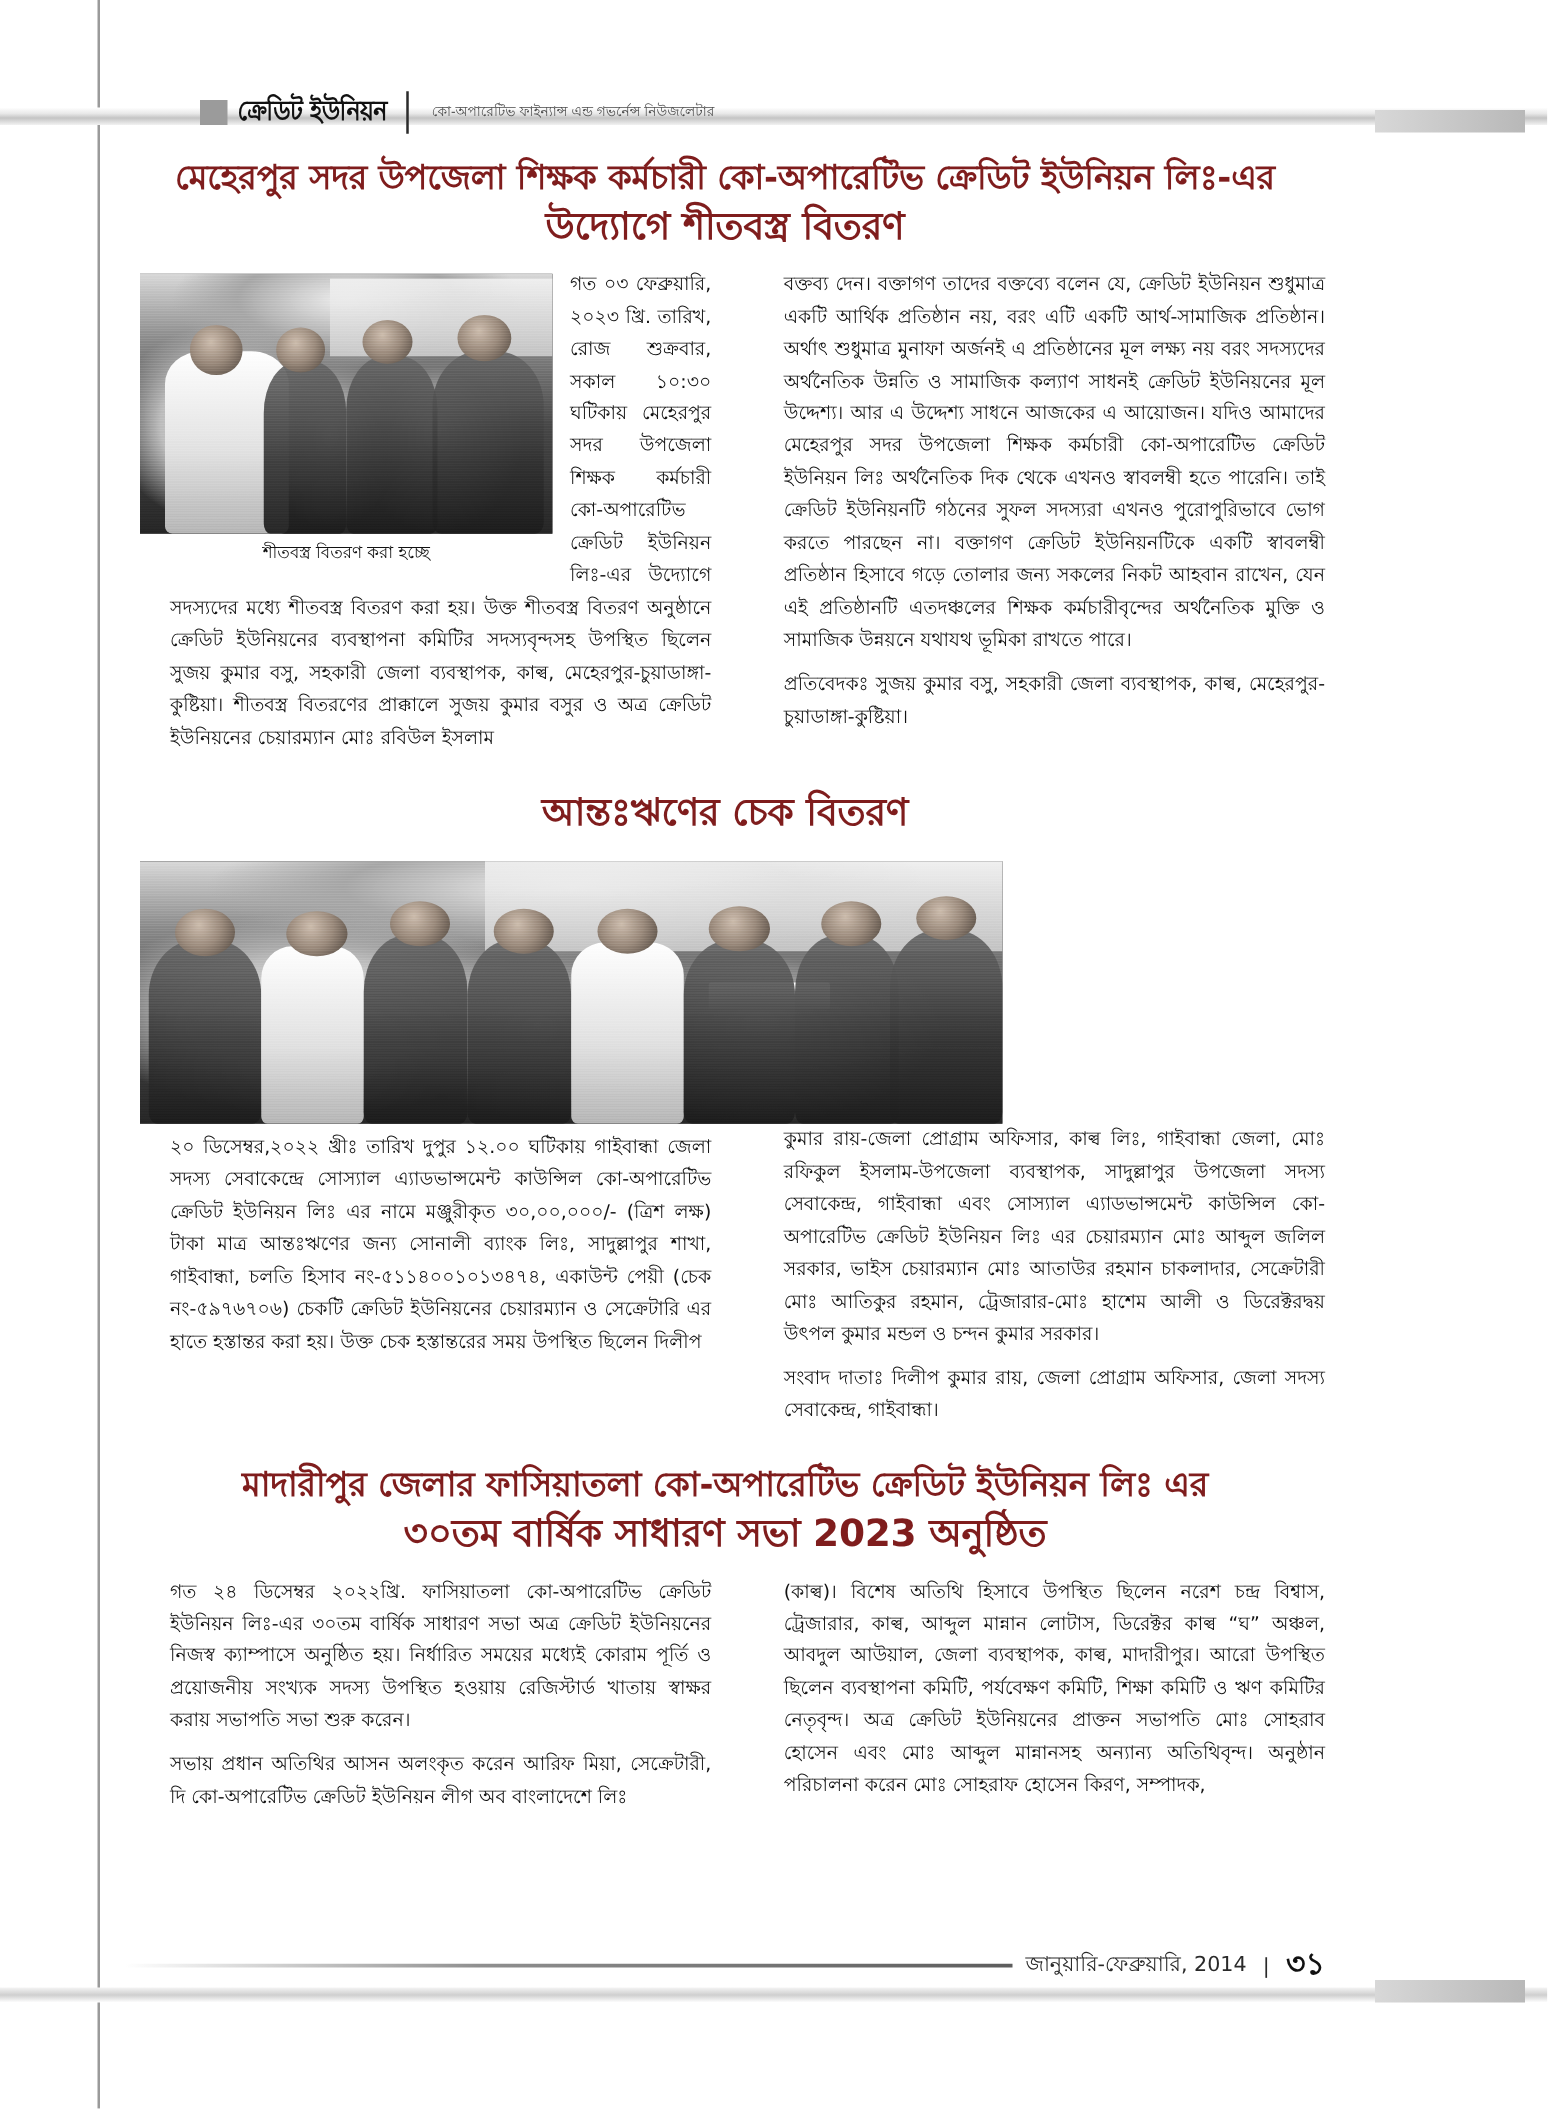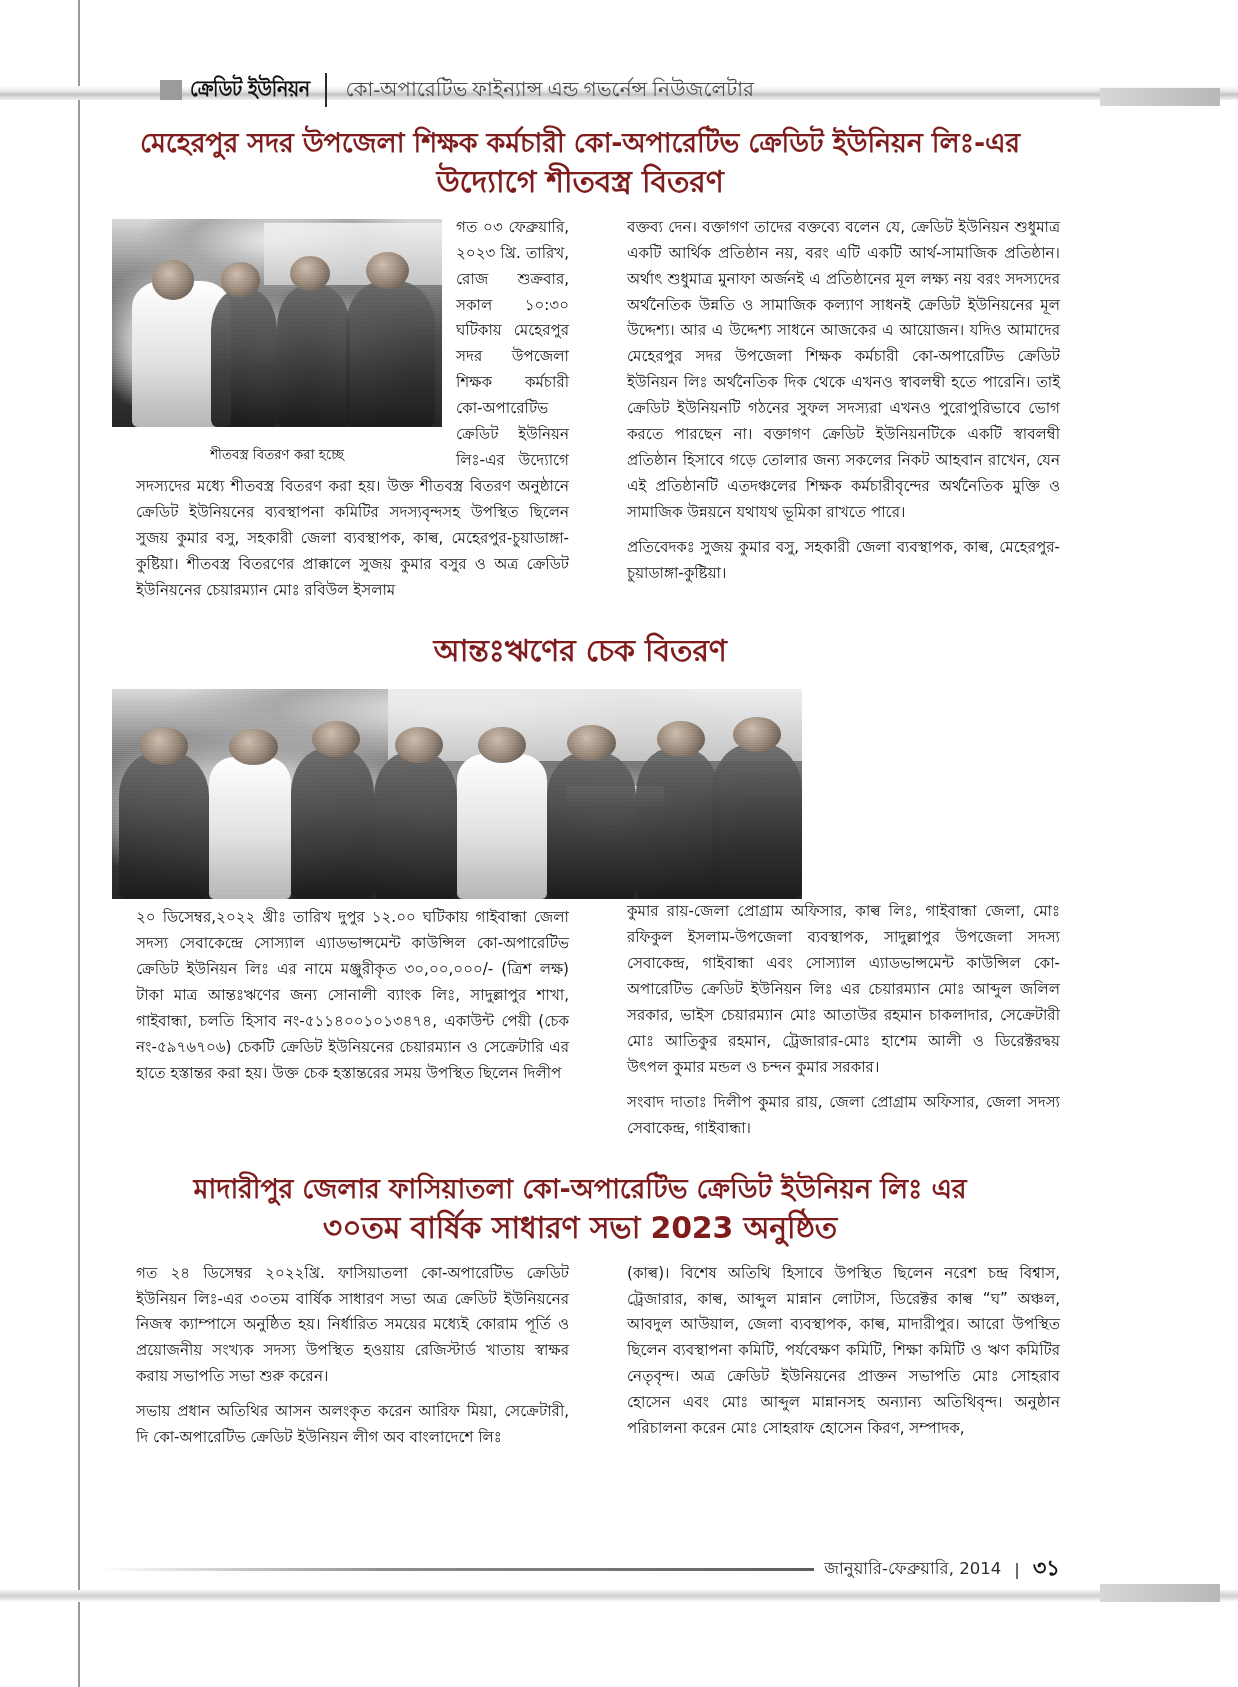--- a/index.html
+++ b/index.html
@@ -64,22 +64,22 @@
     white-space: nowrap;
     transform: scaleY(1.15);
   }
   .masthead-divider {
     width: 2px; height: 34px;
     background: #2b2b2b;
     margin: 0 18px 0 16px;
     flex: 0 0 auto;
   }
   .masthead-sub {
-    font-family: Liberation Serif, serif;
-    font-size: 20px;
+    font-family: Liberation Sans, sans-serif;
+    font-size: 11px;
     color: #4c4c4c;
     white-space: nowrap;
   }
 
   
   .content {
     position: absolute; left: 100px; top: 124px;
     width: 960px;
   }
 
@@ -167,21 +167,21 @@
     background-image:
       repeating-linear-gradient(0deg, rgba(255,255,255,0.045) 0px, rgba(255,255,255,0.045) 1px, rgba(0,0,0,0.045) 1px, rgba(0,0,0,0.045) 2px);
     mix-blend-mode: overlay;
   }
 
   .photo-caption {
     font-family: "DejaVu Sans", sans-serif;
     font-size: 13.4px;
     color: #111111;
     text-align: center;
-    margin-top: 16px;
+    margin-top: 3px;
   }
 
   .cap-wrap-p1 {
     float: left;
     width: 330px;
     margin: 0 14px 6px 12px;
   }
 
   .clearfix::after { content: ""; display: block; clear: both; }
 
@@ -204,21 +204,21 @@
     white-space: nowrap;
   }
   .footer-sep {
     font-family: "DejaVu Sans", sans-serif;
     font-size: 16.5px;
     color: #2a2a2a;
     margin: 0 3px;
   }
   .footer-page {
     font-family: "DejaVu Sans", sans-serif;
-    font-size: 21px;
+    font-size: 24px;
     font-weight: 700;
     color: #111111;
   }
 
   .art-gap-1 { height: 26px; }
   .art-gap-2 { height: 28px; }
 </style>
 </head>
 <body>
 

